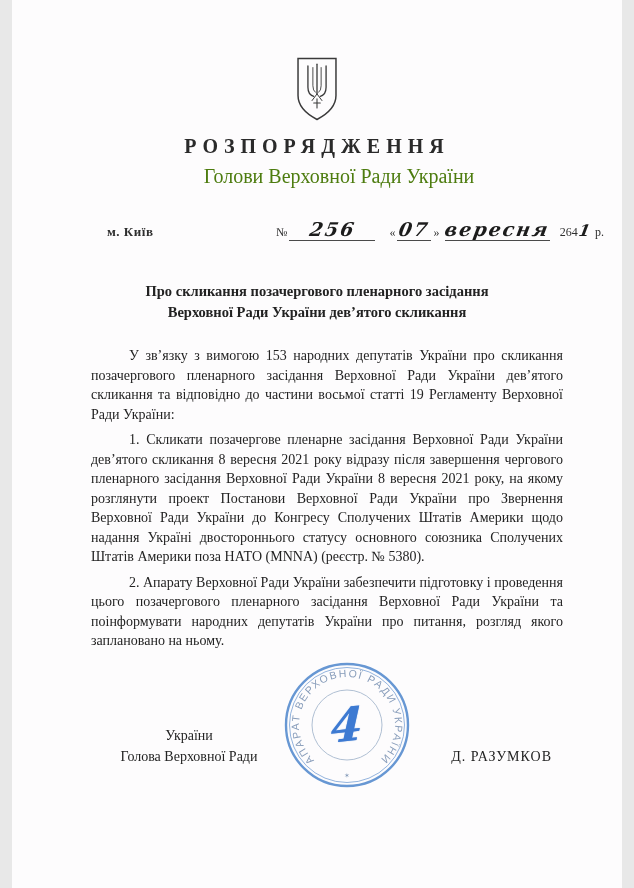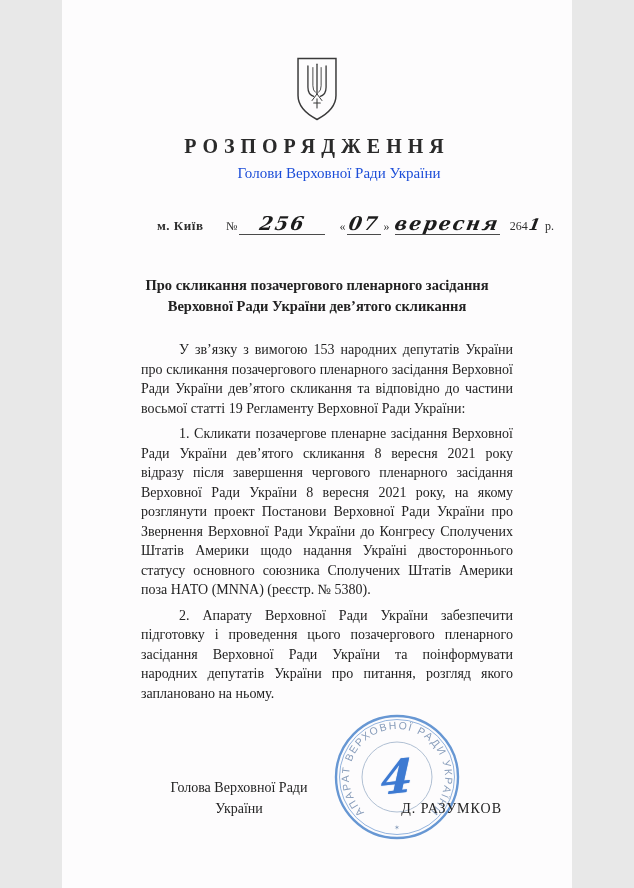--- a/index.html
+++ b/index.html
@@ -1,31 +1,31 @@
 <!DOCTYPE html>
 <html lang="uk"><head>
 <meta charset="utf-8">
 <style>
   html,body{margin:0;padding:0;background:#e8e8e8;}
   .page{
     position:relative;
-    width:510px;height:888px;
+    width:610px;height:888px;
     margin:0 auto;
     background:#fdfcfd;
     color:#262626;
     font-family:"Liberation Serif","DejaVu Serif",serif;
     overflow:hidden;
   }
   
   .emblem{display:block;margin:56px auto 0;width:50px;height:66px;}
   .doc-type{
     margin-top:13px;text-align:center;
     font-size:20px;font-weight:bold;letter-spacing:6px;color:#2a2a2a;
   }
-  .doc-subtitle{margin-top:7px;text-align:center;font-size:15px;color:#1d4ed8;padding-left:44px;}
+  .doc-subtitle{margin-top:7px;text-align:center;font-size:20px;color:#4d7c0f;padding-left:44px;}
   
   .meta-row{
     margin-top:32px;
     display:flex;justify-content:space-between;align-items:baseline;
     padding:0 18px 0 95px;
   }
   .place{font-size:13px;font-weight:600;letter-spacing:.5px;color:#2e2e2e;}
   .numdate{display:flex;align-items:baseline;font-size:12px;color:#2e2e2e;}
   .no-sign{margin-right:2px;}
   .blank{display:inline-block;border-bottom:1px solid #4a4a4a;text-align:center;}
@@ -142,20 +142,20 @@
         <textPath href="#stampPath" startOffset="50%" text-anchor="middle">АПАРАТ ВЕРХОВНОЇ РАДИ УКРАЇНИ</textPath>
       </text>
       <text x="64" y="117" text-anchor="middle" font-size="7" fill="#7e95b5">✶</text>
     </svg>
 
     <div class="stamp-mark">
       <span>4</span>
     </div>
 
     <div class="sign-title">
+      <div>України</div>
       <div>Голова Верховної Ради</div>
-      <div>України</div>
     </div>
 
     <div class="sign-name">Д. РАЗУМКОВ</div>
   </div>
 
 </div>
 
 </body></html>

